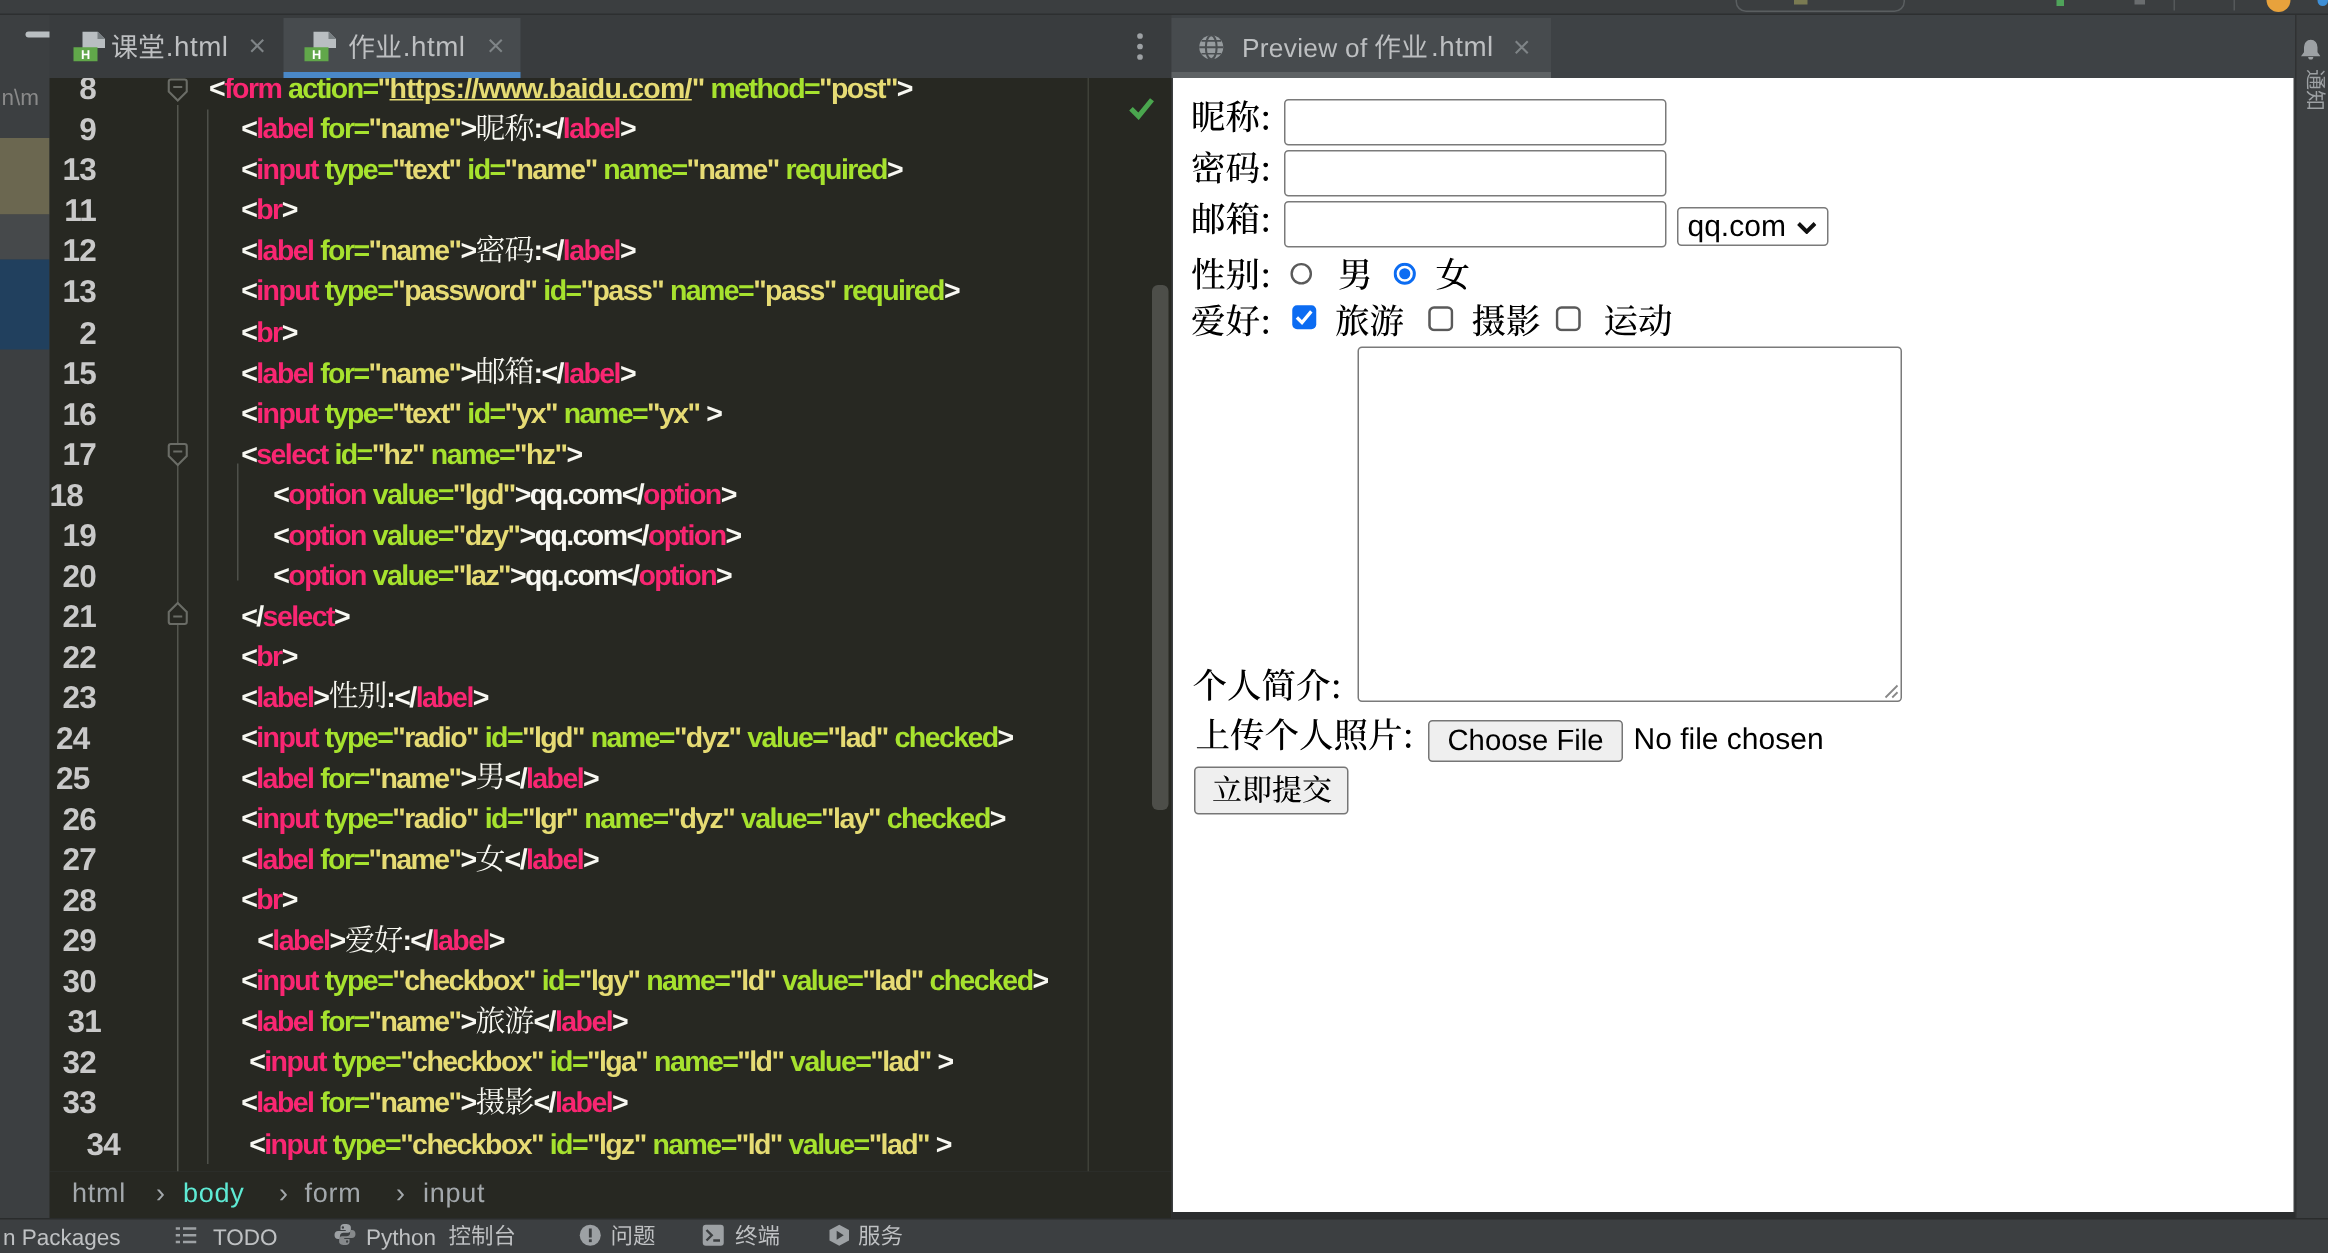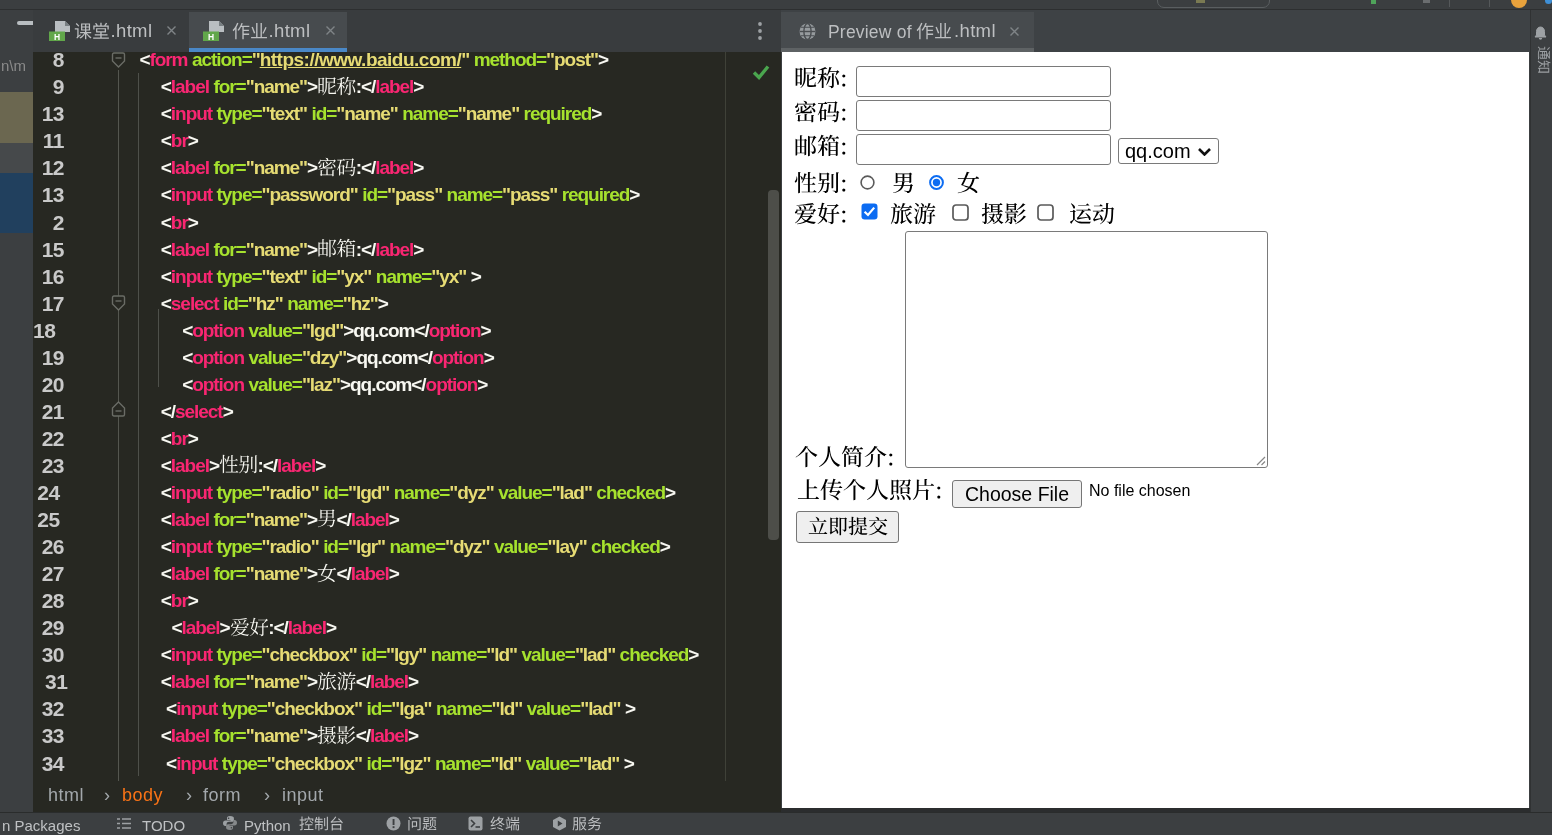--- a/index.html
+++ b/index.html
@@ -203,21 +203,21 @@
     <path d="M7.5 0.5 L14 4 V11 L7.5 14.5 L1 11 V4 Z" fill="#9DA1A4"></path>
     <path d="M5.8 4.5 L10.5 7.5 L5.8 10.5 Z" fill="#3C3F41"></path>
   </svg>
 <div class="abs" style="left:572px;top:816px"><svg width="30.0" height="15.9" viewBox="0 -880 2000 1060" fill="#BFC1C3">
       <use href="#a670d" x="0"></use>
       <use href="#a52a1" x="1000"></use>
     </svg></div>
 <div class="abs" id="crumbs"></div>
 <div class="abs" style="left:48px;top:784.5px;font-size:18px;letter-spacing:0.5px;color:#A3A8AC">html</div>
 <div class="abs" style="left:104px;top:784.5px;font-size:18px;letter-spacing:0.5px;color:#A3A8AC">›</div>
-<div class="abs" style="left:122px;top:784.5px;font-size:18px;letter-spacing:0.5px;color:#f97316">body</div>
+<div class="abs" style="left:122px;top:784.5px;font-size:18px;letter-spacing:0.5px;color:#5eead4">body</div>
 <div class="abs" style="left:186px;top:784.5px;font-size:18px;letter-spacing:0.5px;color:#A3A8AC">›</div>
 <div class="abs" style="left:203px;top:784.5px;font-size:18px;letter-spacing:0.5px;color:#A3A8AC">form</div>
 <div class="abs" style="left:264px;top:784.5px;font-size:18px;letter-spacing:0.5px;color:#A3A8AC">›</div>
 <div class="abs" style="left:282px;top:784.5px;font-size:18px;letter-spacing:0.5px;color:#A3A8AC">input</div>
 <div class="abs" id="editor">
     <div class="abs" style="left:104.80000000000001px;top:21.2px;width:1px;height:703px;background:#4E504A"></div>
     <div class="abs" style="left:125.0px;top:256.6px;width:1px;height:78px;background:#4E504A"></div>
     <div class="abs" style="left:692px;top:0;width:1px;height:729px;background:#3f4138"></div>
     <div class="abs" style="left:85.3px;top:18px;width:1px;height:711px;background:#54564F"></div>
     <div class="abs" style="left:735px;top:138px;width:11px;height:350px;background:rgba(190,190,190,0.25);border-radius:4px"></div>
@@ -306,21 +306,21 @@
         <use href="#s65c5" x="0"></use>
         <use href="#s6e38" x="965"></use>
       </svg><span class="w">&lt;/</span><span class="t">label</span><span class="w">&gt;</span></div>
     <div class="abs code ln" style="left:0;top:643.40px;width:31px;height:27.05px;text-align:right">32</div>
     <div class="abs code" style="left:133.1px;top:643.40px;height:27.05px"><span class="w">&lt;</span><span class="t">input</span><span class="a"> type=</span><span class="s">"checkbox"</span><span class="a"> id=</span><span class="s">"lga"</span><span class="a"> name=</span><span class="s">"ld"</span><span class="a"> value=</span><span class="s">"lad"</span><span class="w"> &gt;</span></div>
     <div class="abs code ln" style="left:0;top:670.45px;width:31px;height:27.05px;text-align:right">33</div>
     <div class="abs code" style="left:127.8px;top:670.45px;height:27.05px"><span class="w">&lt;</span><span class="t">label</span><span class="a"> for=</span><span class="s">"name"</span><span class="w">&gt;</span><svg style="vertical-align:-3.6px" width="38.6" height="21.2" viewBox="0 -880 1930 1060" fill="#F8F8F2">
         <use href="#s6444" x="0"></use>
         <use href="#s5f71" x="965"></use>
       </svg><span class="w">&lt;/</span><span class="t">label</span><span class="w">&gt;</span></div>
-    <div class="abs code ln" style="left:0;top:697.50px;width:31px;height:27.05px;text-align:right">34</div>
+    <div class="abs code ln" style="left:16px;top:697.50px;width:31px;height:27.05px;text-align:right">34</div>
     <div class="abs code" style="left:133.1px;top:697.50px;height:27.05px"><span class="w">&lt;</span><span class="t">input</span><span class="a"> type=</span><span class="s">"checkbox"</span><span class="a"> id=</span><span class="s">"lgz"</span><span class="a"> name=</span><span class="s">"ld"</span><span class="a"> value=</span><span class="s">"lad"</span><span class="w"> &gt;</span></div>
   </div>
 <div class="abs" id="preview">
     <div class="abs" style="left:12px;top:13.5px"><svg width="53.6" height="24.4" viewBox="0 -880 2329 1060" fill="#000">
         <use href="#s6635w500" x="0"></use>
         <use href="#s79f0w500" x="1000"></use>
         <use href="#s3aw500" x="2000"></use>
       </svg></div>
     <div class="abs" style="left:74px;top:14px;width:255px;height:31px;border:1.3px solid #7a7a7a;border-radius:3px;background:#fff"></div>
     <div class="abs" style="left:12px;top:47.5px"><svg width="53.6" height="24.4" viewBox="0 -880 2329 1060" fill="#000">
@@ -401,21 +401,21 @@
         <use href="#s4e0aw500" x="0"></use>
         <use href="#s4f20w500" x="1000"></use>
         <use href="#s4e2aw500" x="2000"></use>
         <use href="#s4ebaw500" x="3000"></use>
         <use href="#s7167w500" x="4000"></use>
         <use href="#s7247w500" x="5000"></use>
         <use href="#s3aw500" x="6000"></use>
       </svg></div>
     <div class="abs" style="left:170px;top:428px;width:130px;height:28px;background:#EFEFEF;border:1.3px solid #767676;border-radius:3px"></div>
     <div class="abs" style="left:183px;top:431px;font-size:19.5px;color:#000">Choose File</div>
-    <div class="abs" style="left:307px;top:430px;font-size:16px;color:#000">No file chosen</div>
+    <div class="abs" style="left:307px;top:430px;font-size:20px;color:#000">No file chosen</div>
     <div class="abs" style="left:14px;top:459px;width:103px;height:32px;background:#EFEFEF;border:1.3px solid #767676;border-radius:3px"></div>
     <div class="abs" style="left:26px;top:464px"><svg width="80.0" height="21.2" viewBox="0 -880 4000 1060" fill="#000">
         <use href="#s7acbw500" x="0"></use>
         <use href="#s5373w500" x="1000"></use>
         <use href="#s63d0w500" x="2000"></use>
         <use href="#s4ea4w500" x="3000"></use>
       </svg></div>
   </div>
 <div class="abs" id="punder"></div>
 </body></html>

